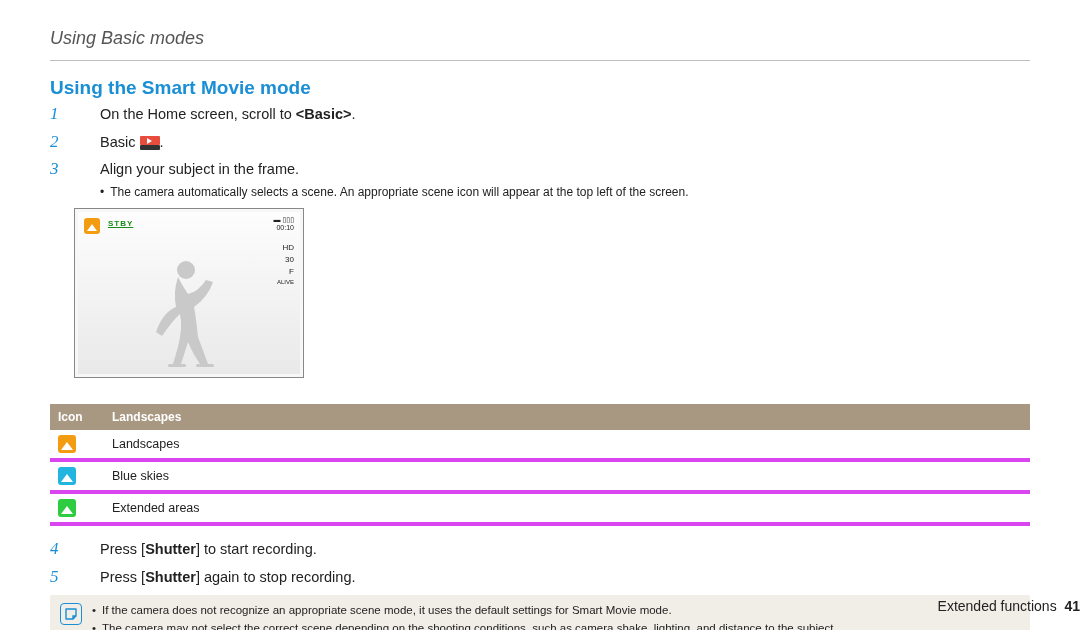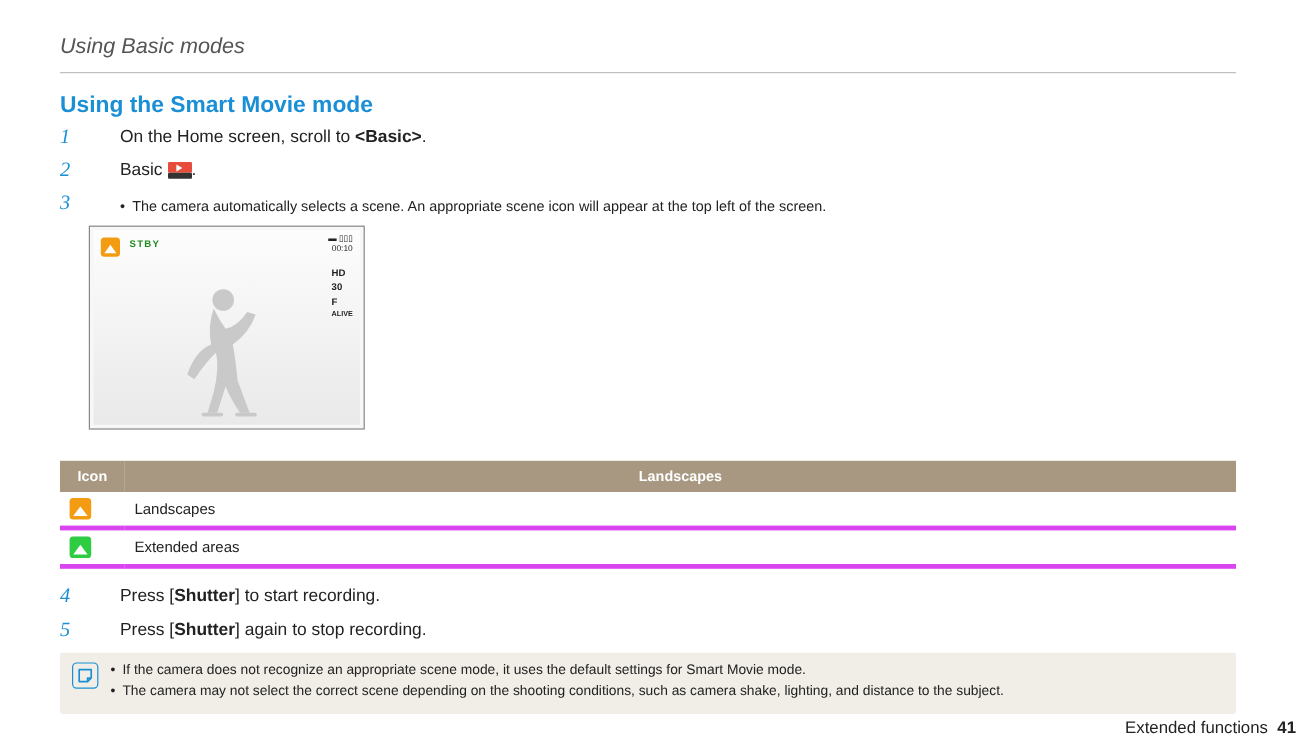--- a/index.html
+++ b/index.html
@@ -63,27 +63,27 @@
     background: linear-gradient(#fdfdfd,#e9e9e9);
   }
   .camview .scene{
     position:absolute; left:6px; top:6px; width:16px;height:16px;
     background:#f39c12;border-radius:3px;
   }
   .camview .scene::after{
     content:''; position:absolute; left:3px; bottom:3px;
     width:0;height:0;border-left:5px solid transparent;border-right:5px solid transparent;border-bottom:7px solid #fff;
   }
-  .camview .stby{ position:absolute; left:30px; top:7px; font-size:8px; font-weight:bold; letter-spacing:1px; color:#1a8c1a;}
+  .camview .stby{ position:absolute; left:30px; top:7px; font-size:8px; font-weight:bold; letter-spacing:1px; color:#1a8c1a;text-decoration:underline;}
   .camview .topright{ position:absolute; right:6px; top:4px; font-size:7px; color:#222; text-align:right; line-height:1.1;}
-  .camview .right{ position:absolute; right:6px; top:30px; font-size:8px; font-weight:bold; color:#222; line-height:1.5;}
+  .camview .right{ position:absolute; right:6px; top:30px; font-size:8px; font-weight:normal; color:#222; text-align:right; line-height:1.5;}
   .camview svg.fig{ position:absolute; left:50px; top:40px; }
 
   .icon-table { width: 100%; border-collapse: collapse; font-size: 12.5px; margin-bottom: 14px;}
-  .icon-table th { background:#a89882; color:#fff; text-align:center; padding:5px 8px; font-weight:bold; font-size:12px;}
+  .icon-table th { background:#a89882; color:#fff; text-align:left; padding:5px 8px; font-weight:bold; font-size:12px;}
   .icon-table th:first-child{ width:54px; }
   .icon-table td { padding:5px 8px; border-bottom:4px solid #d946ef; vertical-align:middle;}
   .mode-icon{
     display:inline-block; width:18px; height:18px; border-radius:3px; position:relative; vertical-align:middle;
   }
   .mode-icon::after{
     content:''; position:absolute; left:3px; bottom:3px;
     width:0;height:0;border-left:6px solid transparent;border-right:6px solid transparent;border-bottom:8px solid #fff;
   }
   .mi-orange{ background:#f39c12;}
@@ -131,20 +131,21 @@
       </div>
       <div class="step">
         <div class="num">2</div>
         <div class="body"><span class="main">
           <span>Basic </span><span class="icon-inline"><span class="bar"></span><span class="bar2"></span><span class="tri"></span></span><span>.</span>
         </span></div>
       </div>
       <div class="step">
         <div class="num">3</div>
         <div class="body">
+          <div class="main">Align your subject in the frame.</div>
           <div class="sub">
               <div class="bullet-row">
                 <span class="dot">•</span>
                 <span>The camera automatically selects a scene. An appropriate scene icon will appear at the top left of the screen.</span>
               </div>
             </div>
         </div>
       </div>
     </div>
 
@@ -181,20 +182,24 @@
           <th>Icon</th>
           <th>Landscapes</th>
         </tr>
       </thead>
       <tbody>
         <tr>
           <td><span class="mode-icon mi-orange"></span></td>
           <td>Landscapes</td>
         </tr>
         <tr>
+          <td><span class="mode-icon mi-blue"></span></td>
+          <td>Blue skies</td>
+        </tr>
+        <tr>
           <td><span class="mode-icon mi-green"></span></td>
           <td>Extended areas</td>
         </tr>
       </tbody>
     </table>
 
     <div class="steps">
       <div class="step">
         <div class="num">4</div>
         <div class="body"><span class="main">

